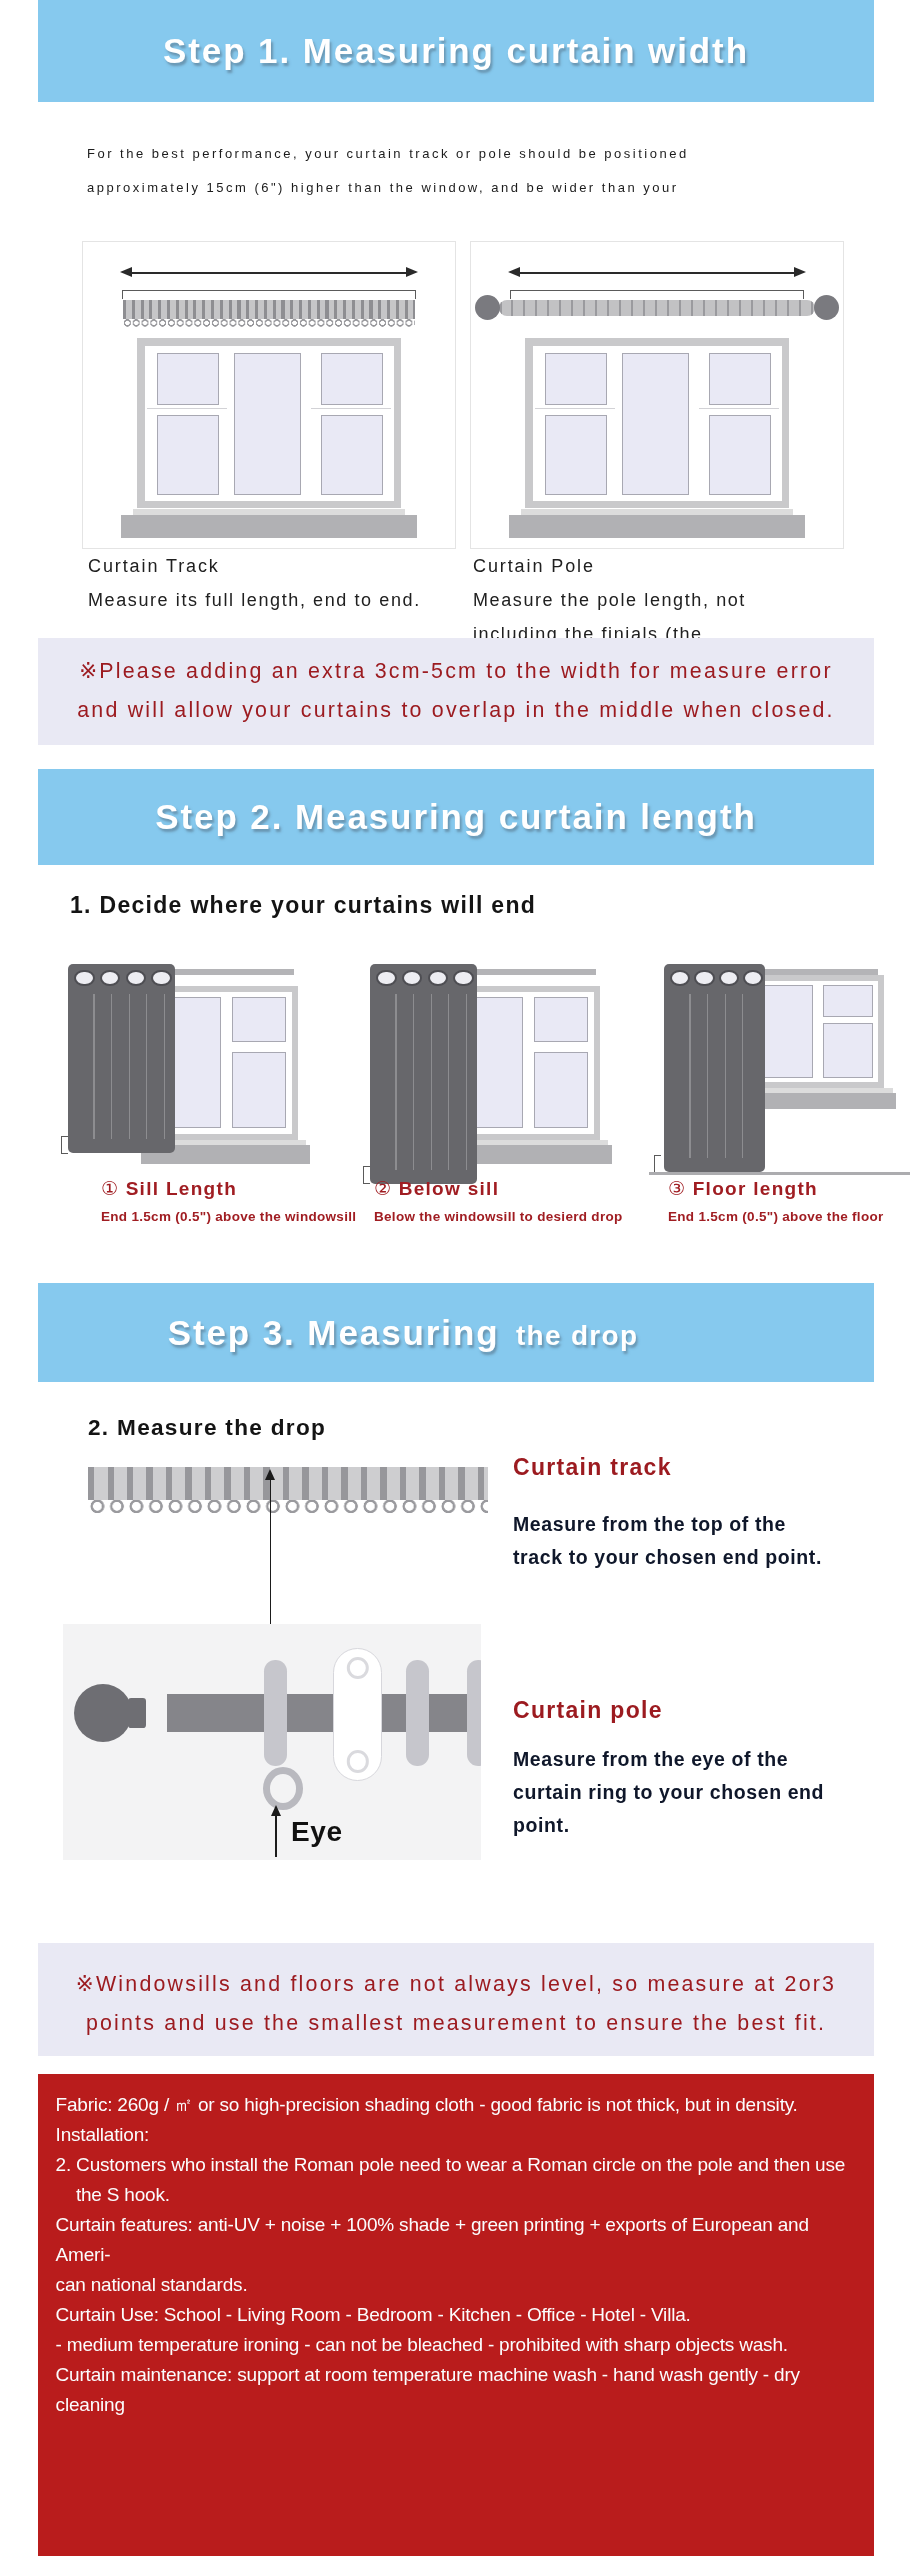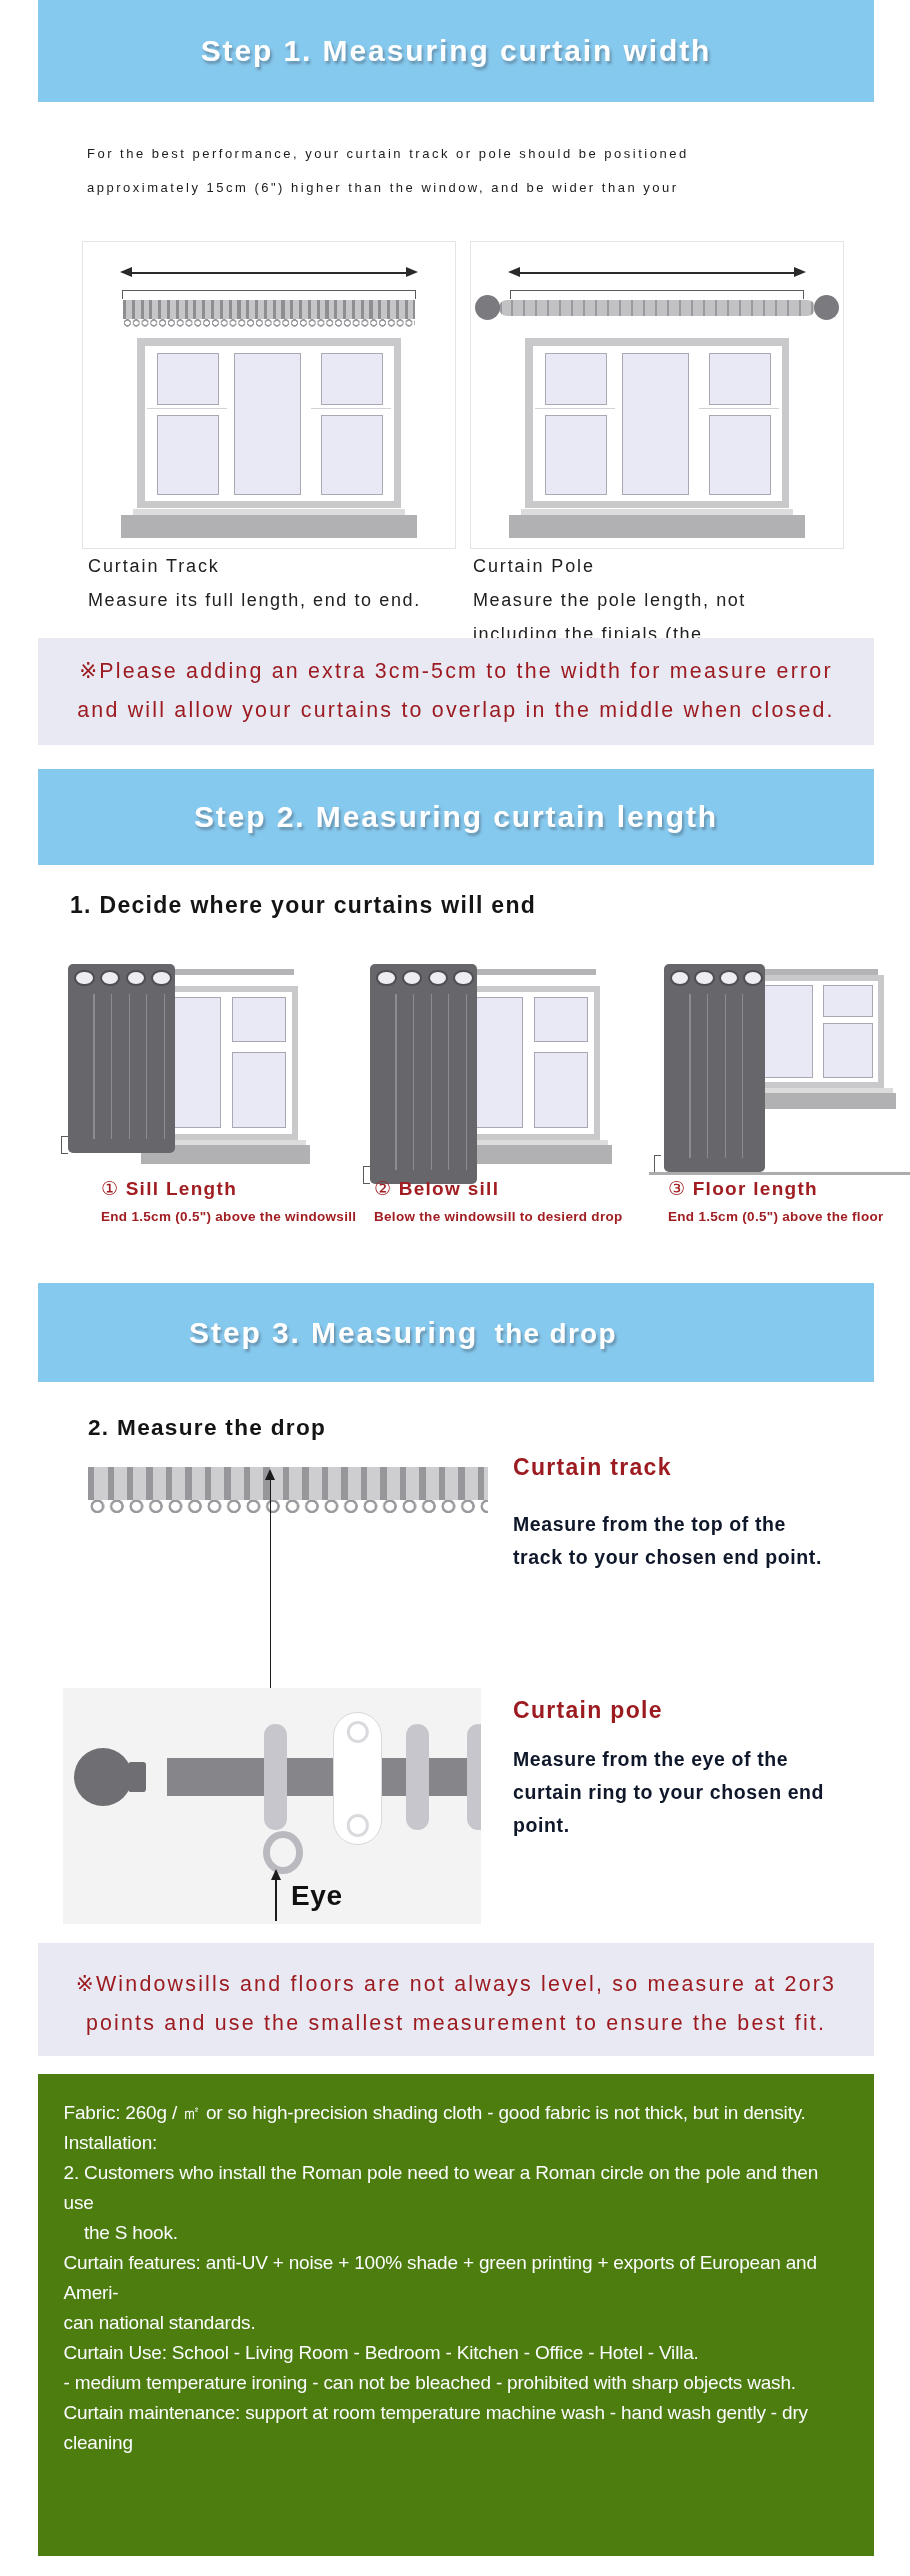--- a/index.html
+++ b/index.html
@@ -2,21 +2,21 @@
 <html style="font-size:10px"><head>
 <meta charset="utf-8">
 <style>
   html,body{margin:0;padding:0;background:#fff;}
   #page{position:relative;width:910px;height:2576px;background:#ffffff;overflow:hidden;
         font-family:"Liberation Sans","DejaVu Sans",sans-serif;color:#1e1e1e;}
 
   
   .banner{position:absolute;left:38px;width:836px;background:#86C9EE;display:flex;
           align-items:center;justify-content:center;}
-  .banner .btxt{color:#ffffff;font-weight:bold;font-size:30px;letter-spacing:1.9px;
+  .banner .btxt{color:#ffffff;font-weight:bold;font-size:35px;letter-spacing:1.9px;
           text-shadow:1.9px 2.5px 2.5px rgba(80,105,125,.55);white-space:nowrap;}
   .banner .btxt-sub{color:#ffffff;font-weight:bold;font-size:28px;letter-spacing:1.3px;
           margin-left:16.4px;text-shadow:1.9px 2.5px 2.5px rgba(80,105,125,.55);white-space:nowrap;}
 
   
   .introline{position:absolute;left:87px;width:805px;font-size:13px;letter-spacing:2.5px;
           color:#1c1c1c;white-space:nowrap;}
   .cap-title{font-size:18px;letter-spacing:1.9px;color:#202020;white-space:nowrap;}
   .cap-body{font-size:18px;letter-spacing:1.6px;color:#202020;white-space:nowrap;margin-top:13.2px;}
   .notebox{position:absolute;left:38px;width:836px;background:#E9E9F4;text-align:center;}
@@ -60,34 +60,34 @@
   .floorline{position:absolute;height:2.5px;background:#ACACAF;}
   .s2cap-title{font-size:19px;font-weight:bold;color:#A01D22;letter-spacing:1.3px;white-space:nowrap;}
   .s2cap-title .circ{font-weight:normal;margin-right:6.3px;}
   .s2cap-desc{font-size:13.5px;font-weight:bold;color:#A01D22;letter-spacing:0.3px;white-space:nowrap;margin-top:8.8px;}
 
   
   .red-title{position:absolute;font-size:23px;font-weight:bold;color:#9C1B20;letter-spacing:1.3px;white-space:nowrap;}
   .red-body{position:absolute;font-size:19.5px;font-weight:bold;color:#0f172a;letter-spacing:0.6px;line-height:33px;white-space:nowrap;}
   .up-arrow-line{position:absolute;width:1.9px;background:#1B1B1B;}
   .up-arrow-head{position:absolute;width:0;height:0;border-left:5.7px solid transparent;border-right:5.7px solid transparent;border-bottom:11.3px solid #1B1B1B;}
-  .pole-panel{position:absolute;left:63px;top:1688px;width:418px;height:236px;background:#F3F3F4;overflow:hidden;text-align:right;}
+  .pole-panel{position:absolute;left:63px;top:1624px;width:418px;height:236px;background:#F3F3F4;overflow:hidden;text-align:right;}
   .bigpole{position:absolute;left:104px;right:0;top:70px;height:38px;background:#85858A;}
   .bigfinial{position:absolute;left:11.3px;top:60px;width:58px;height:58px;border-radius:50%;background:#6E6E73;}
   .finneck{position:absolute;left:65px;top:74px;width:17.6px;height:30px;background:#6E6E73;border-radius:3.1px;}
   .bigring{position:absolute;top:36px;width:22.6px;height:106px;border-radius:11.3px;background:#C6C6CC;}
   .wallbracket{position:absolute;left:270px;top:24px;width:47px;height:131px;background:#ffffff;border:1.9px solid #D7D7DC;border-radius:25px;}
   .wb-hole{position:absolute;left:50%;transform:translateX(-50%);width:16.4px;height:16.4px;border-radius:50%;background:#fff;border:3.1px solid #DADADE;}
   .wb-slot{position:absolute;left:50%;transform:translateX(-50%);top:34px;width:25px;height:63px;border-radius:12.6px;background:#ffffff;}
   .eyering{position:absolute;left:200px;top:143px;width:26.4px;height:29px;border:7px solid #B9B9BF;border-radius:50%;background:#F3F3F4;}
   .eye-label{position:absolute;font-size:28px;font-weight:bold;color:#111;letter-spacing:0.6px;}
 
   
-  .footer{position:absolute;left:38px;top:2074px;width:836px;height:482px;background:#4d7c0f;
-          padding:8px;box-sizing:border-box;}
+  .footer{position:absolute;left:38px;top:2074px;width:836px;height:482px;background:#b91c1c;
+          padding:0;box-sizing:border-box;}
   .fline{position:relative;margin:0 17.6px;color:#FBFDFE;font-size:19px;line-height:30px;
          letter-spacing:-0.2px;white-space:pre-wrap;}
   .fline:first-child{padding-top:16.4px;}
   .bottomstrip{position:absolute;left:0;right:0;top:2556px;height:20px;background:#ffffff;}
 </style>
 </head>
 <body>
 
 <div id="page">
 

